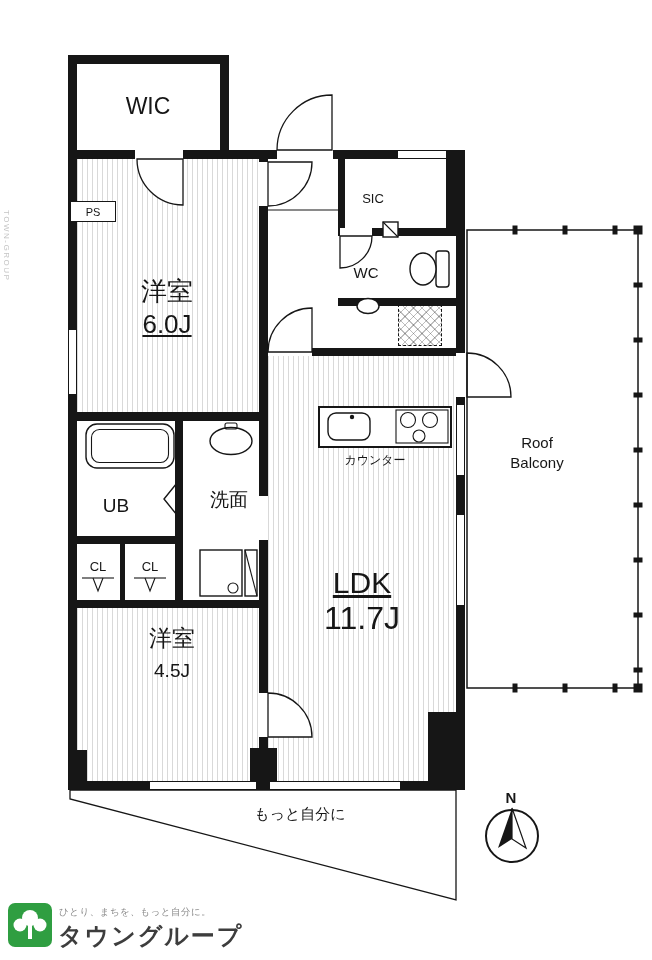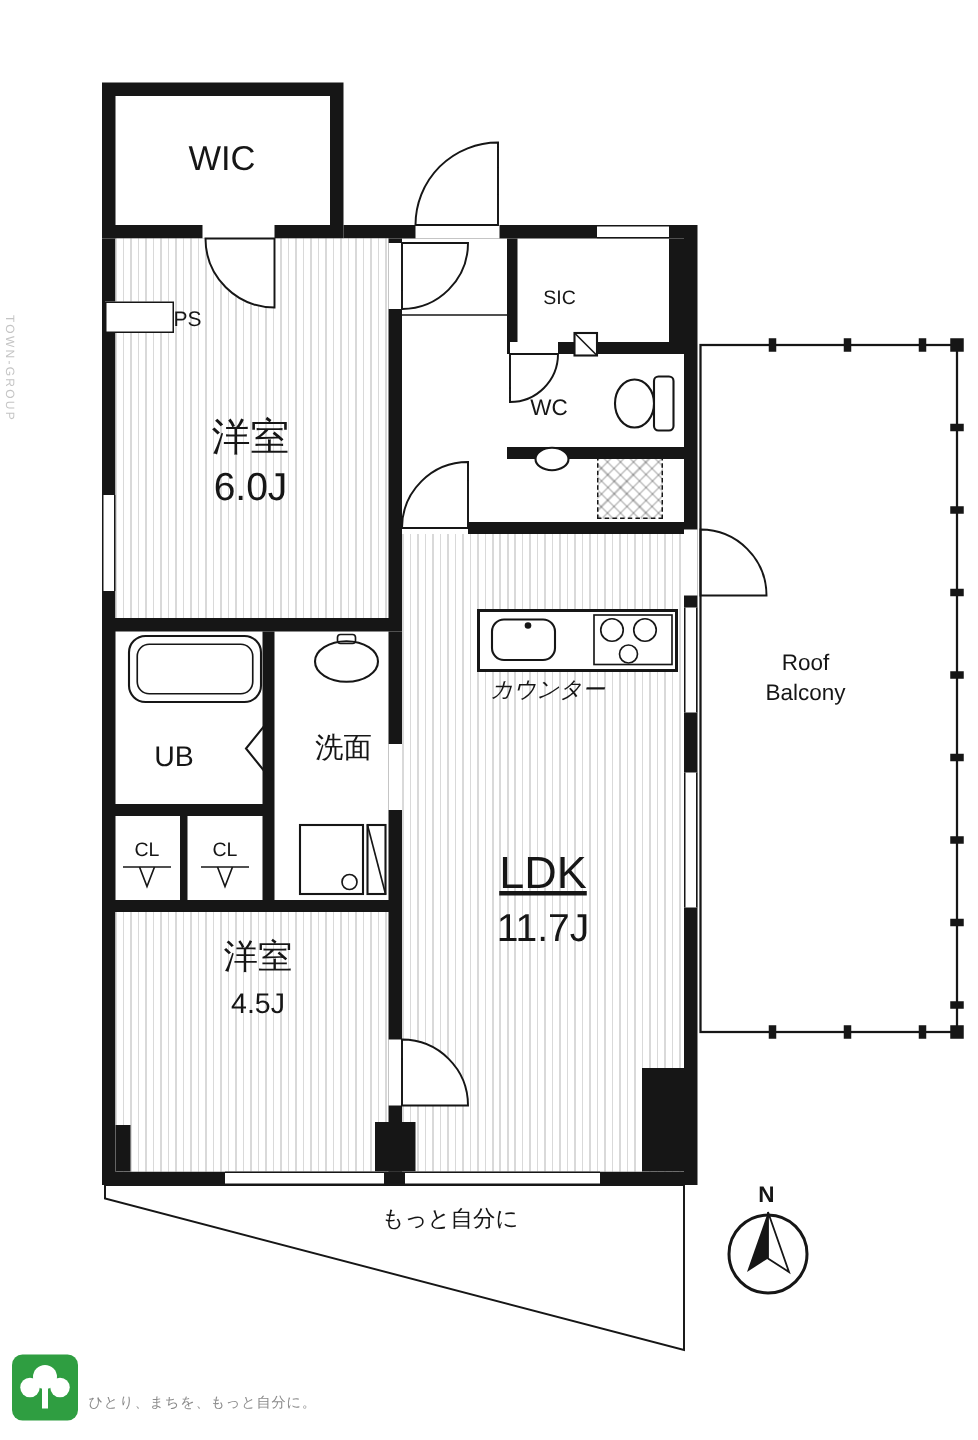--- a/index.html
+++ b/index.html
@@ -146,43 +146,44 @@
     <path class="rail" d="M 70 790 L 456 790 L 456 900 L 70 799 Z" style="stroke-width:1.3;"></path>
 
     <g>
       <circle cx="512" cy="836" r="26" fill="none" stroke="#161616" stroke-width="2"></circle>
       <polygon points="512,808 498,848 512,839" fill="#161616"></polygon>
       <polygon points="512,808 526,848 512,839" fill="#fff" stroke="#161616" stroke-width="1.2"></polygon>
     </g>
   </svg>
 
   <div class="lbl" style="left:148px;top:106px;font-size:23px;">WIC</div>
-  <div class="lbl" style="left:93px;top:212px;font-size:14px;margin-left:32px;">PS</div>
+  <div class="lbl" style="left:93px;top:212px;font-size:11px;">PS</div>
   <div class="lbl" style="left:167px;top:291px;font-size:26px;">洋室</div>
-  <div class="lbl" style="left:167px;top:324px;font-size:26px;">6.0J</div>
+  <div class="lbl" style="left:167px;top:324px;font-size:26px;text-decoration:underline;">6.0J</div>
   <div class="lbl" style="left:373px;top:198px;font-size:13px;">SIC</div>
   <div class="lbl" style="left:366px;top:272px;font-size:15px;">WC</div>
   <div class="lbl" style="left:116px;top:505px;font-size:19px;">UB</div>
   <div class="lbl" style="left:229px;top:499px;font-size:19px;">洗面</div>
   <div class="lbl" style="left:98px;top:566px;font-size:13px;">CL</div>
   <div class="lbl" style="left:150px;top:566px;font-size:13px;">CL</div>
   <div class="lbl" style="left:172px;top:638px;font-size:23px;">洋室</div>
   <div class="lbl" style="left:172px;top:670px;font-size:19px;">4.5J</div>
   <div class="lbl" style="left:362px;top:583px;font-size:30px;text-decoration:underline;">LDK</div>
-  <div class="lbl" style="left:362px;top:618px;font-size:26px;">11.7J</div>
-  <div class="lbl" style="left:365px;top:460px;font-size:15px;font-style:italic;">カウンター</div>
+  <div class="lbl" style="left:362px;top:618px;font-size:32px;">11.7J</div>
+  <div class="lbl" style="left:375px;top:460px;font-size:12px;">カウンター</div>
   <div class="lbl" style="left:537px;top:442px;font-size:15px;">Roof</div>
   <div class="lbl" style="left:537px;top:462px;font-size:15px;">Balcony</div>
   <div class="lbl" style="left:300px;top:813px;font-size:15px;">もっと自分に</div>
   <div class="lbl" style="left:511px;top:797px;font-size:15px;font-weight:bold;">N</div>
 
   <div id="brand-logo" style="background: rgb(47, 158, 65);">
     <svg width="44" height="44">
       <circle cx="22" cy="15" r="8" fill="#fff"></circle>
       <circle cx="12" cy="22" r="6.5" fill="#fff"></circle>
       <circle cx="32" cy="22" r="6.5" fill="#fff"></circle>
       <rect x="20" y="22" width="4" height="14" fill="#fff"></rect>
     </svg>
   </div>
-  <div class="txt" style="left:59px;top:906px;font-size:9.5px;color:#8a8a8a;letter-spacing:.5px;margin-top:23px;">ひとり、まちを、もっと自分に。</div>
+  <div class="txt" style="left:59px;top:906px;font-size:9.5px;color:#8a8a8a;letter-spacing:.5px;">ひとり、まちを、もっと自分に。</div>
+  <div class="txt" style="left:58px;top:920px;font-size:24px;font-weight:bold;color:#3d3d3d;letter-spacing:2px;">タウングループ</div>
   <div class="txt" style="left:2px;top:210px;writing-mode:vertical-rl;font-size:8px;color:#c4c4c4;letter-spacing:1.5px;">TOWN-GROUP</div>
 
 </div>
 
 </body></html>

